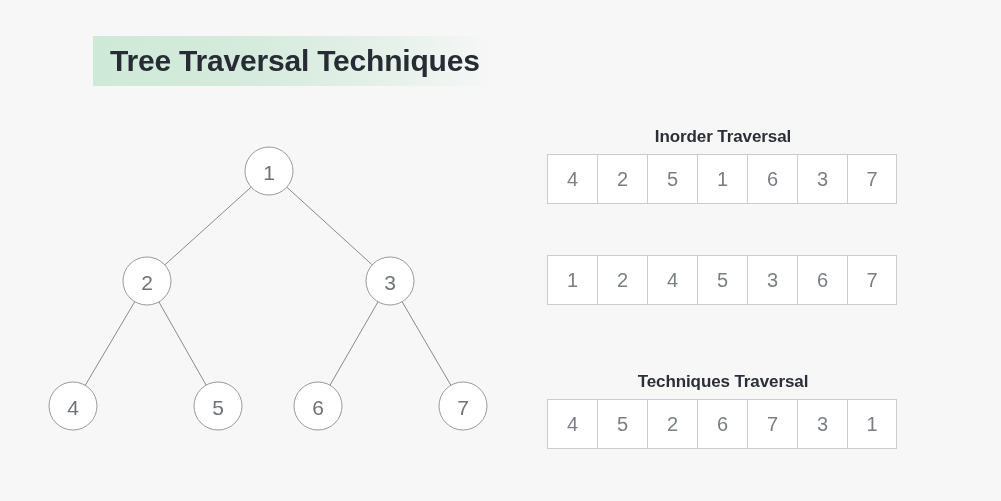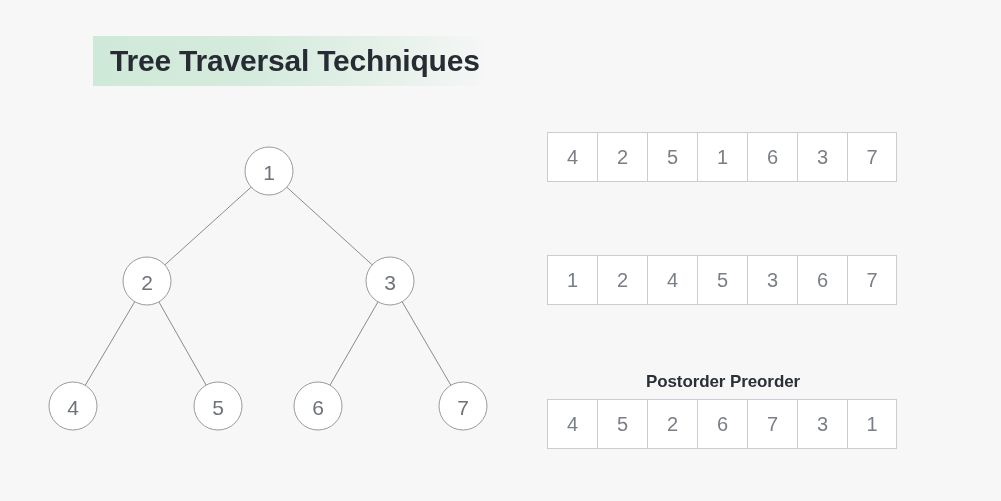--- a/index.html
+++ b/index.html
@@ -153,20 +153,21 @@
           <text x="318" y="407" class="node-label">6</text>
         </g>
         <g>
           <circle cx="463" cy="406" r="24" class="node-circle"></circle>
           <text x="463" y="407" class="node-label">7</text>
         </g>
       </svg>
   </div>
 
   <div class="panel" id="panel-inorder">
+    <div class="panel-heading">Inorder Traversal</div>
     <div class="cell-row" id="row-inorder">
         <div class="cell">4</div>
         <div class="cell">2</div>
         <div class="cell">5</div>
         <div class="cell">1</div>
         <div class="cell">6</div>
         <div class="cell">3</div>
         <div class="cell">7</div>
       </div>
   </div>
@@ -177,21 +178,21 @@
         <div class="cell">2</div>
         <div class="cell">4</div>
         <div class="cell">5</div>
         <div class="cell">3</div>
         <div class="cell">6</div>
         <div class="cell">7</div>
       </div>
   </div>
 
   <div class="panel" id="panel-postorder">
-    <div class="panel-heading">Postorder Preorder</div>
+    <div class="panel-heading">Techniques Traversal</div>
     <div class="cell-row" id="row-postorder">
         <div class="cell">4</div>
         <div class="cell">5</div>
         <div class="cell">2</div>
         <div class="cell">6</div>
         <div class="cell">7</div>
         <div class="cell">3</div>
         <div class="cell">1</div>
       </div>
   </div>

